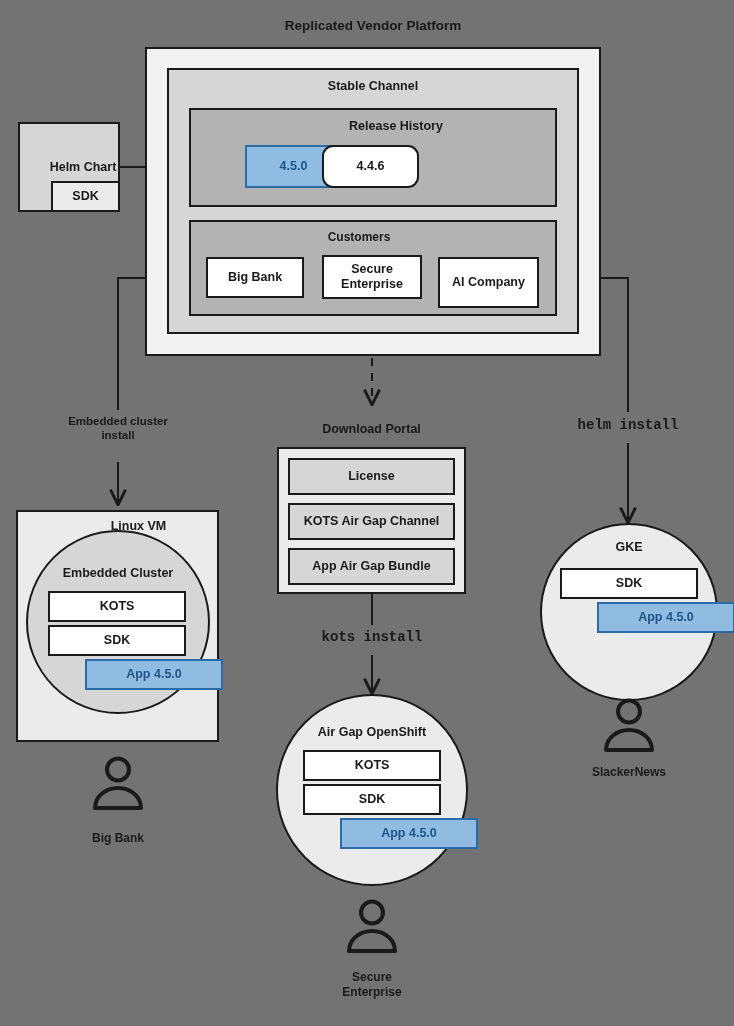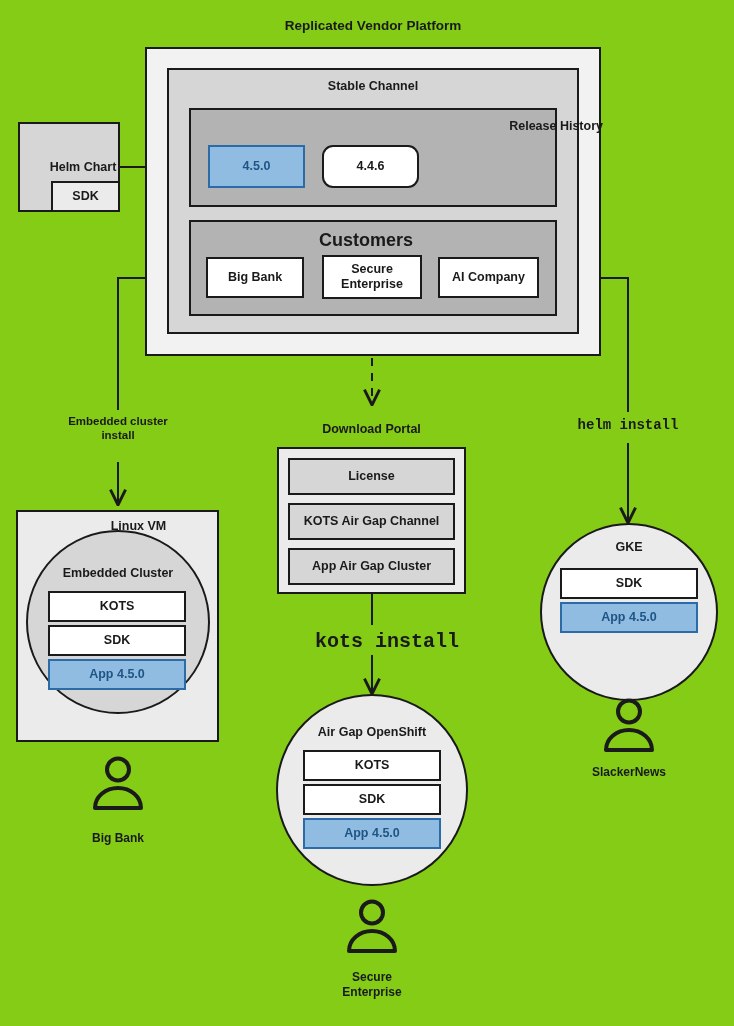--- a/index.html
+++ b/index.html
@@ -9,21 +9,21 @@
     background: #ffffff;
   }
   body {
     font-family: "Liberation Sans", sans-serif;
     -webkit-font-smoothing: antialiased;
   }
   #canvas {
     position: relative;
     width: 734px;
     height: 1026px;
-    background: #84cc16;
+    background: #737373;
     overflow: hidden;
   }
   #wires {
     position: absolute;
     left: 0;
     top: 0;
     width: 734px;
     height: 1026px;
     pointer-events: none;
   }
@@ -60,20 +60,21 @@
     border: 2px solid #1a1a1a;
   }
   .box-lightgrey {
     background: #ebebeb;
     border: 2px solid #1a1a1a;
   }
   .box-blue {
     background: #8fbce0;
     border: 2px solid #2b6ca8;
     color: #1f5586;
+    margin-left: 37px;
   }
   .circle {
     border-radius: 50%;
   }
   .circ-grey {
     background: #d6d6d6;
     border: 2px solid #1a1a1a;
   }
   .circ-light {
     background: #ebebeb;
@@ -142,54 +143,54 @@
   </svg>
 
   <div class="caption" style="left:145px; top:18px; width:456px; font-size:13.5px;">Replicated Vendor Platform</div>
 
   <div class="node box-outer" style="left:145px; top:47px; width:456px; height:309px;"></div>
 
   <div class="node box-channel" style="left:167px; top:68px; width:412px; height:266px;"></div>
   <div class="hdr" style="left:167px; top:79px; width:412px; font-size:12.5px;">Stable Channel</div>
 
   <div class="node box-section" style="left:189px; top:108px; width:368px; height:99px;"></div>
-  <div class="hdr" style="left:189px; top:119px; width:414px; font-size:12.5px;text-align:right;">Release History</div>
+  <div class="hdr" style="left:189px; top:119px; width:414px; font-size:12.5px;">Release History</div>
 
   <div class="node box-blue" style="left:208px; top:145px; width:97px; height:43px; font-size:12.5px;">4.5.0</div>
 
   <div class="node box-white" style="left:322px; top:145px; width:97px; height:43px; font-size:12.5px;border-radius:11px;">4.4.6</div>
 
   <div class="node box-section" style="left:189px; top:220px; width:368px; height:96px;"></div>
-  <div class="hdr" style="left:196px; top:230px; width:340px; font-size:18px;">Customers</div>
+  <div class="hdr" style="left:189px; top:230px; width:340px; font-size:12px;">Customers</div>
 
   <div class="node box-white" style="left:206px; top:257px; width:98px; height:41px; font-size:12.5px;">Big Bank</div>
 
   <div class="node box-white" style="left:322px; top:255px; width:100px; height:44px; font-size:12.5px;">Secure Enterprise</div>
 
-  <div class="node box-white" style="left:438px; top:257px; width:101px; height:41px; font-size:12.5px;">AI Company</div>
+  <div class="node box-white" style="left:438px; top:257px; width:101px; height:51px; font-size:12.5px;">AI Company</div>
 
   <div class="node box-grey" style="left:18px; top:122px; width:102px; height:90px; align-items:flex-start;
               justify-content:center; padding-top:36px; font-size:12.5px;padding-left:28px;">Helm Chart</div>
   <div class="node box-lightgrey" style="left:51px; top:181px; width:69px; height:31px; font-size:12.5px;">SDK</div>
 
   <div class="caption" style="left:38px; top:414px; width:160px; font-size:11.5px;">
     <div>Embedded cluster</div>
     <div>install</div>
   </div>
 
-  <div class="caption mono" style="left:307px; top:629px; width:160px; font-size:20px;">kots install</div>
+  <div class="caption mono" style="left:292px; top:629px; width:160px; font-size:14px;">kots install</div>
 
   <div class="caption mono" style="left:548px; top:417px; width:160px; font-size:14px;">helm install</div>
 
   <div class="caption" style="left:277px; top:422px; width:189px; font-size:12.5px;">Download Portal</div>
   <div class="node box-lightgrey" style="left:277px; top:447px; width:189px; height:147px;"></div>
 
   <div class="node box-grey" style="left:288px; top:458px; width:167px; height:37px; font-size:12.5px;">License</div>
   <div class="node box-grey" style="left:288px; top:503px; width:167px; height:37px; font-size:12.5px;">KOTS Air Gap Channel</div>
-  <div class="node box-grey" style="left:288px; top:548px; width:167px; height:37px; font-size:12.5px;">App Air Gap Cluster</div>
+  <div class="node box-grey" style="left:288px; top:548px; width:167px; height:37px; font-size:12.5px;">App Air Gap Bundle</div>
 
   <div class="node box-lightgrey" style="left:16px; top:510px; width:203px; height:232px;"></div>
   <div class="hdr" style="left:16px; top:519px; width:245px; font-size:12.5px;">Linux VM</div>
 
   <div class="node circle circ-grey" style="left:26px; top:530px; width:184px; height:184px;"></div>
   <div class="hdr" style="left:26px; top:566px; width:184px; font-size:12.5px;">Embedded Cluster</div>
 
   <div class="node box-white" style="left:48px; top:591px; width:138px; height:31px; font-size:12.5px;">KOTS</div>
   <div class="node box-white" style="left:48px; top:625px; width:138px; height:31px; font-size:12.5px;">SDK</div>
   <div class="node box-blue" style="left:48px; top:659px; width:138px; height:31px; font-size:12.5px;">App 4.5.0</div>

